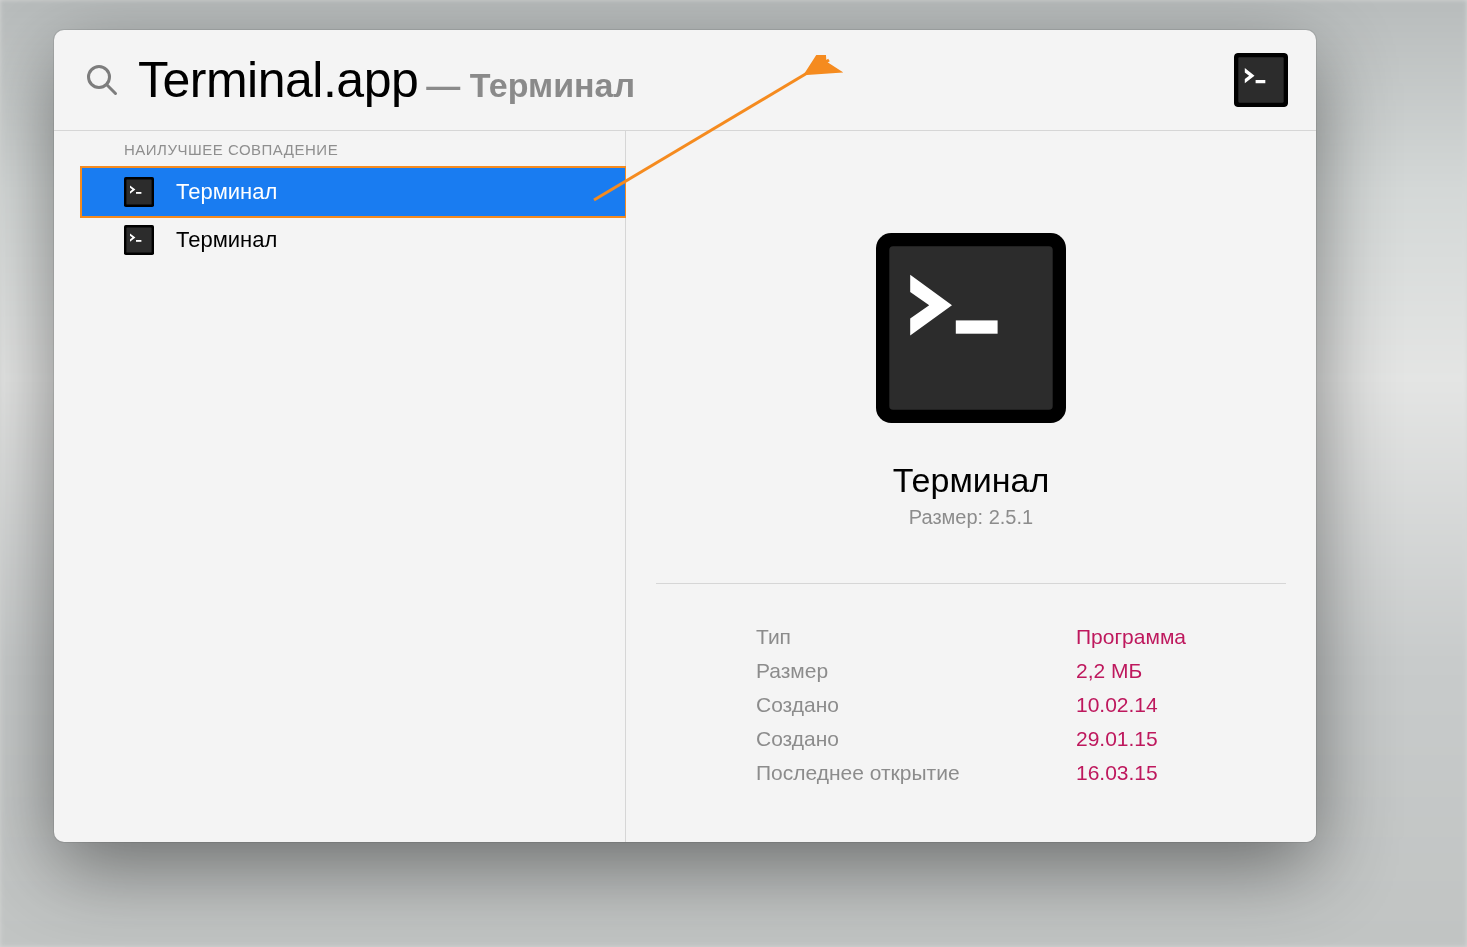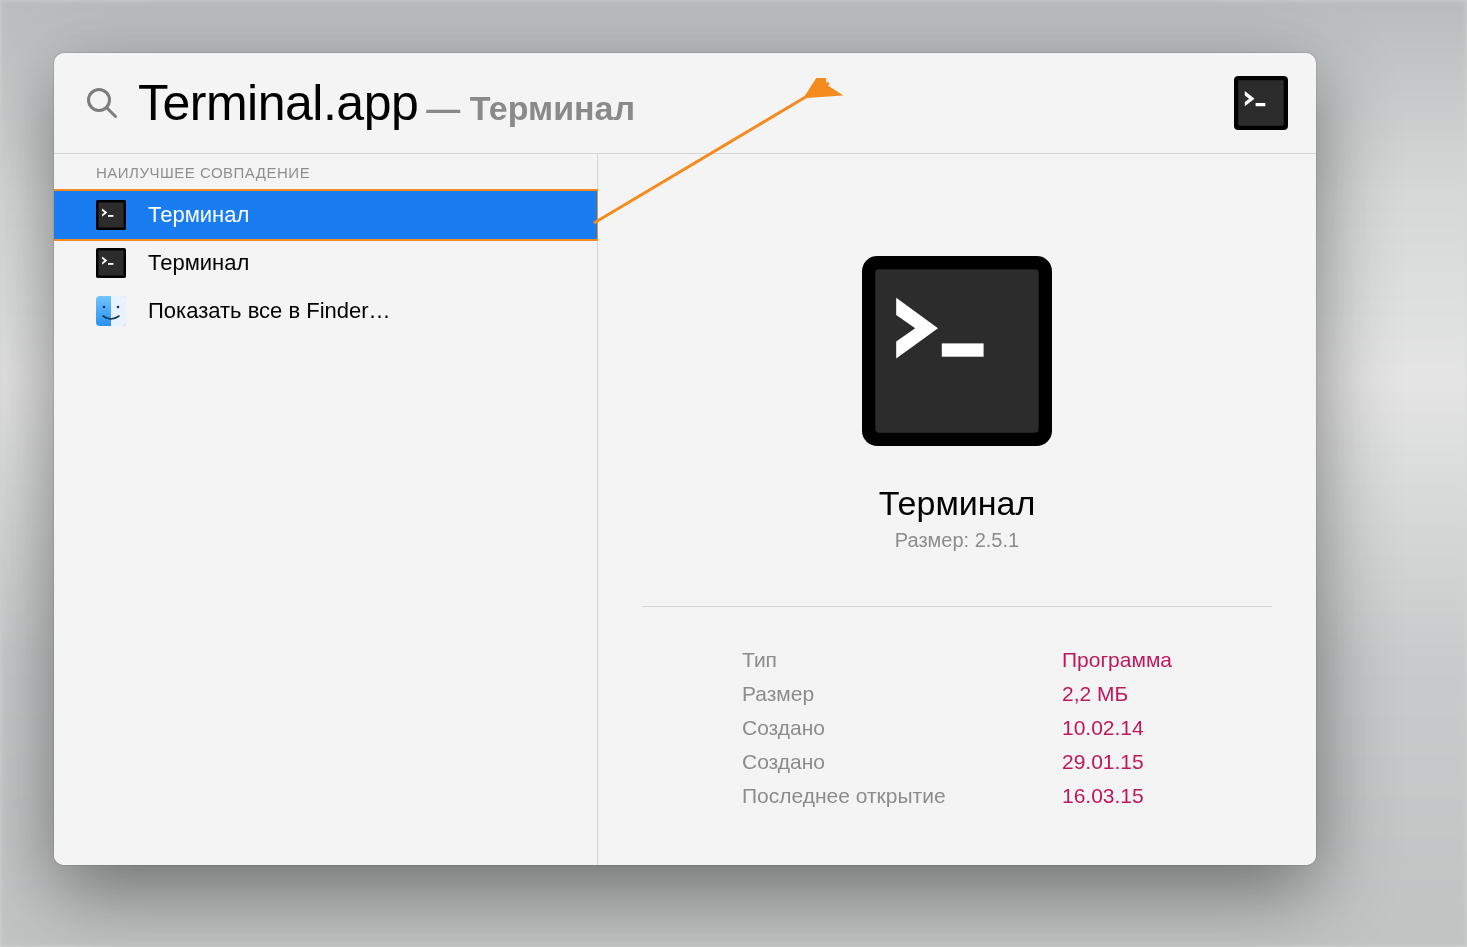--- a/index.html
+++ b/index.html
@@ -12,21 +12,21 @@
     overflow: hidden;
     position: relative;
   }
   .bg-hint {
     position: absolute; inset: 0;
     background: linear-gradient(180deg,#b8bcbc 0%,#d4d8d7 20%,#e4e5e4 40%,#c8cbcb 70%,#c1c4c3 100%);
     filter: blur(2px);
   }
   .spotlight-window {
     position: absolute;
-    left: 54px; top: 53px;
+    left: 54px; top: 30px;
     width: 1262px; height: 812px;
     background: #f4f4f4;
     border-radius: 10px;
     box-shadow: 0 25px 80px rgba(0,0,0,.45), 0 0 0 1px rgba(0,0,0,.08);
     overflow: hidden;
   }
   .search-bar {
     height: 100px;
     display: flex;
     align-items: center;
@@ -39,21 +39,21 @@
     margin-right: 18px;
   }
   .search-text { flex: 1 1 auto; display: flex; align-items: baseline; }
   .search-query { font-size: 50px; font-weight: 300; color:#000; letter-spacing: -0.5px; }
   .search-suffix { font-size: 34px; font-weight: 700; color:#8a8a8a; margin-left: 8px; }
   .search-thumb {
     width: 54px; height: 54px; flex: 0 0 auto;
     border-radius: 4px;
   }
   .hr { height: 1px; background: #d6d6d6; }
-  .body { display: flex; height: calc(100% - 101px); }
+  .body { display: flex; height: calc(100% - 101px); padding-left: 28px; }
   .results { width: 544px; border-right: 1px solid #d6d6d6; background:#f4f4f4; }
   .section-header {
     font-size: 15px; font-weight: 400; color:#8f8f8f;
     letter-spacing: 0.5px;
     padding: 10px 10px 10px 42px;
     text-transform: uppercase;
   }
   .result-row {
     display: flex; align-items: center;
     height: 48px;
@@ -154,30 +154,20 @@
       <div class="result-row">
         <svg class="row-icon terminal-svg" viewBox="0 0 100 100">
           <rect class="outer" x="0" y="0" width="100" height="100" rx="6"></rect>
           <rect class="inner" x="8" y="8" width="84" height="84" rx="2"></rect>
           <path class="prompt" d="M20 28 L38 42 L20 56 L20 48 L28 42 L20 36 Z"></path>
           <rect class="prompt" x="40" y="50" width="18" height="6"></rect>
         </svg>
         <span>Терминал</span>
       </div>
 
-      <div class="result-row">
-        <div class="finder-icon">
-          <svg viewBox="0 0 30 30">
-            <circle cx="8" cy="11" r="1.3" fill="#063a63"></circle>
-            <circle cx="22" cy="11" r="1.3" fill="#063a63"></circle>
-            <path d="M7 20 Q15 26 23 20" stroke="#063a63" stroke-width="1.6" fill="none" stroke-linecap="round"></path>
-          </svg>
-        </div>
-        <span>Показать все в Finder…</span>
-      </div>
 
     </div>
 
     <div class="preview">
       <svg class="big-icon terminal-svg" viewBox="0 0 100 100">
         <rect class="outer" x="0" y="0" width="100" height="100" rx="8"></rect>
         <rect class="inner" x="7" y="7" width="86" height="86" rx="2"></rect>
         <path class="prompt" d="M18 22 L40 38 L18 54 L18 45 L28 38 L18 31 Z"></path>
         <rect class="prompt" x="42" y="46" width="22" height="7"></rect>
       </svg>

